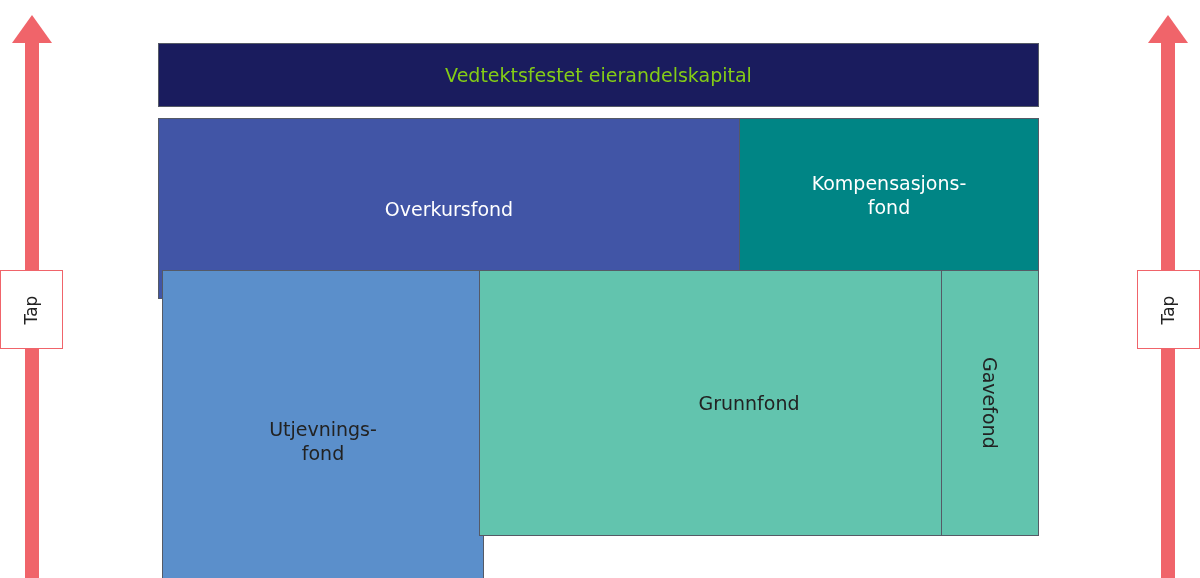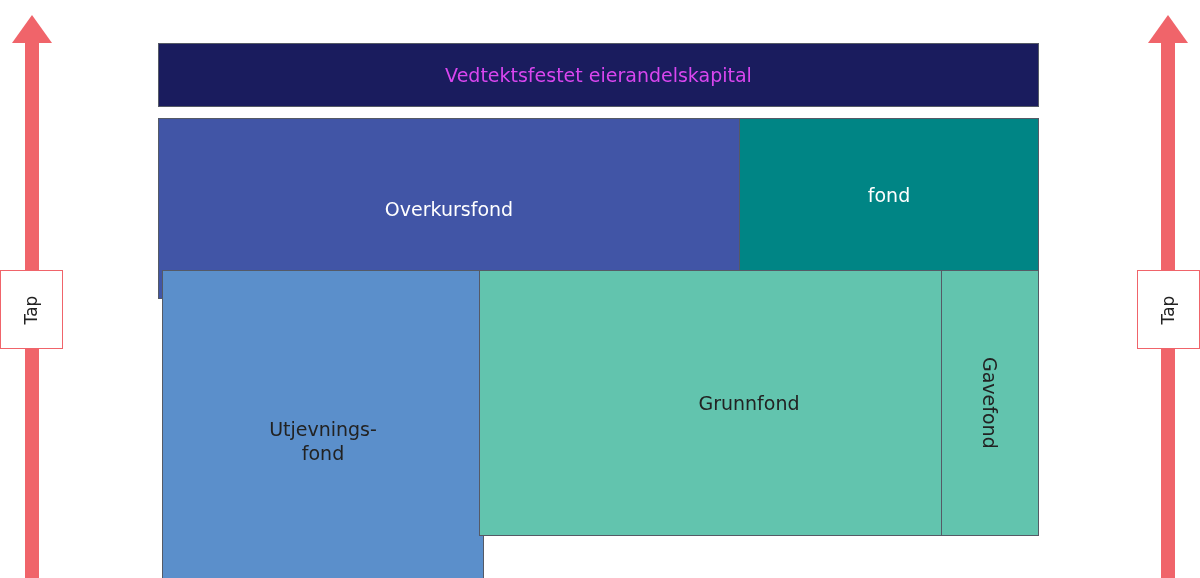--- a/index.html
+++ b/index.html
@@ -25,29 +25,30 @@
 </div>
 
 <div class="arrow" style="left:1136px;">
   <div class="head" style="border-bottom-color:#f0646a;"></div>
   <div class="shaft" style="background:#f0646a;"></div>
 </div>
 <div class="tapbox" style="left:1137px; border-color:#f0646a;">
   <span>Tap</span>
 </div>
 
-<div class="block" style="left:158px; top:43px; width:881px; height:64px; background:#1a1c5e; color:#d946ef;">
+<div class="block" style="left:158px; top:43px; width:881px; height:64px; background:#1a1c5e; color:#84cc16;">
   <span>Vedtektsfestet eierandelskapital</span>
 </div>
 
 <div class="block" style="left:158px; top:118px; width:582px; height:181px; background:#4155a6; color:#ffffff;">
   <span>Overkursfond</span>
 </div>
 
 <div class="block" style="left:739px; top:118px; width:300px; height:153px; background:#008585; color:#ffffff; flex-direction:column;">
+  <span>Kompensasjons-</span>
   <span>fond</span>
 </div>
 
 <div class="block" style="left:162px; top:270px; width:322px; height:342px; background:#5b8fcb; color:#222222; flex-direction:column;">
   <span>Utjevnings-</span>
   <span>fond</span>
 </div>
 
 <div class="block" style="left:479px; top:270px; width:540px; height:266px; background:#62c4ae; color:#222222;justify-content:center;">
   <span>Grunnfond</span>

